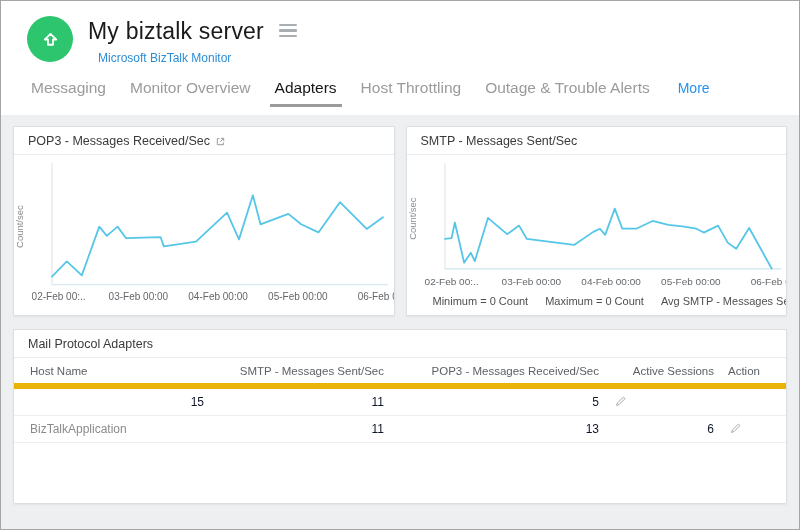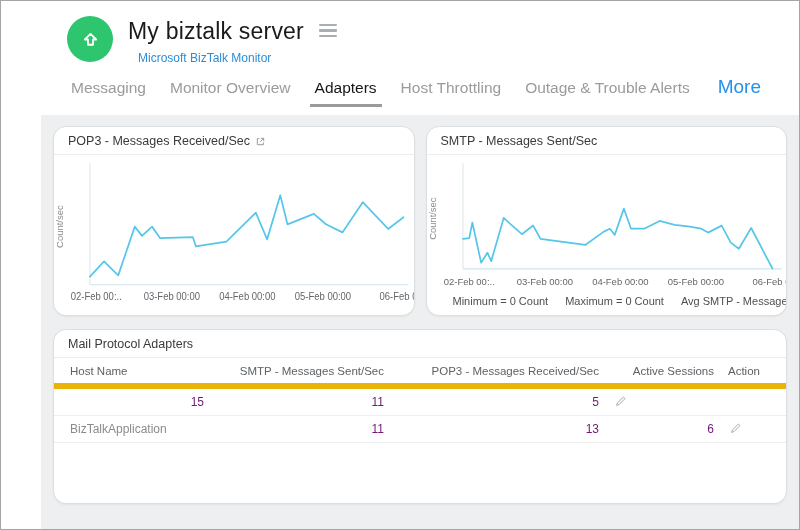--- a/index.html
+++ b/index.html
@@ -1,44 +1,43 @@
 <!DOCTYPE html>
 <html style="--green: #2ec56f; --link: #2b8dd6; --more: #2490ef;"><head>
 <meta charset="utf-8">
 <style>
   html,body{margin:0;padding:0;background:#fff;}
   .screen{
     position:relative;width:800px;height:530px;box-sizing:border-box;
     border:1px solid #a5a5a5;background:#fff;overflow:hidden;
     font-family:"Liberation Sans",sans-serif;
-    padding-left:40px;
   }
   
   .header{position:relative;height:114px;background:#fff;}
   .header-row{display:flex;padding:15px 0 0 26px;}
   .avatar{
     width:46px;height:46px;border-radius:50%;
     background:var(--green,#2ec56f);
     display:flex;align-items:center;justify-content:center;flex:none;
   }
   .title-block{margin-left:15px;}
   .title-row{display:flex;align-items:center;gap:13px;}
   .page-title{font-size:23px;font-weight:400;color:#1b1b1b;margin:2px 0 0;letter-spacing:.2px;}
   .hamburger{display:flex;flex-direction:column;gap:3px;cursor:pointer;padding:2px;}
   .hamburger span{width:18px;height:2.5px;background:#a9aeb3;border-radius:1px;}
   .subtitle{display:block;margin:6px 0 0 10px;font-size:12px;color:var(--link,#2b8dd6);text-decoration:none;cursor:pointer;}
   .tabs{position:absolute;left:30px;right:10px;bottom:8px;display:flex;align-items:baseline;gap:24px;}
   .tab{font-size:15.5px;color:#9b9b9b;padding-bottom:9px;cursor:pointer;white-space:nowrap;}
   .tab.active{color:#161616;font-weight:500;border-bottom:3px solid #9b9b9b;padding:0 5px 7px;margin:0 -5px;}
-  .more{font-size:19px;color:var(--more,#2490ef);cursor:pointer;margin-left:4px;}
+  .more{font-size:14px;color:var(--more,#2490ef);cursor:pointer;margin-left:4px;}
   
   .content{background:#edeff0;height:414px;box-sizing:border-box;padding:11px 12px 0;}
   .charts-row{display:flex;gap:11px;}
   .panel{
-    background:#fff;border:1px solid #dcdfe1;border-radius:13px;
+    background:#fff;border:1px solid #dcdfe1;border-radius:1px;
     box-shadow:0 1px 2px rgba(0,0,0,.05);box-sizing:border-box;overflow:hidden;
   }
   .chart-panel{flex:1;height:190px;}
   .panel-title{
     display:flex;align-items:center;gap:6px;
     padding:7px 14px 6px;font-size:12.5px;color:#3a3a3a;
     border-bottom:1px solid #ededed;
   }
   .popout{cursor:pointer;margin-top:1px;}
   .chart{position:relative;overflow:hidden;}
@@ -51,21 +50,21 @@
   
   .table-panel{margin-top:13px;height:175px;}
   .tgrid{
     display:grid;grid-template-columns:1fr 180px 215px 115px 52px;
     align-items:center;padding:0 16px;box-sizing:border-box;
   }
   .thead{height:31px;font-size:11.5px;color:#5d6266;border-bottom:6px solid #eab308;}
   .trow{height:27px;font-size:12px;border-bottom:1px solid #efefef;}
   .host{color:#8b8b8b;}
   .num{text-align:right;padding-right:4px;}
-  .trow .num{color:#701a75;}
+  .trow .num{color:#0f172a;}
   .act{padding-left:12px;}
   .thead .act{padding-left:10px;}
   .pencil{cursor:pointer;display:inline-block;margin-top:2px;}
 </style>
 </head>
 <body>
 
 <div class="screen">
 
   <div class="header">

